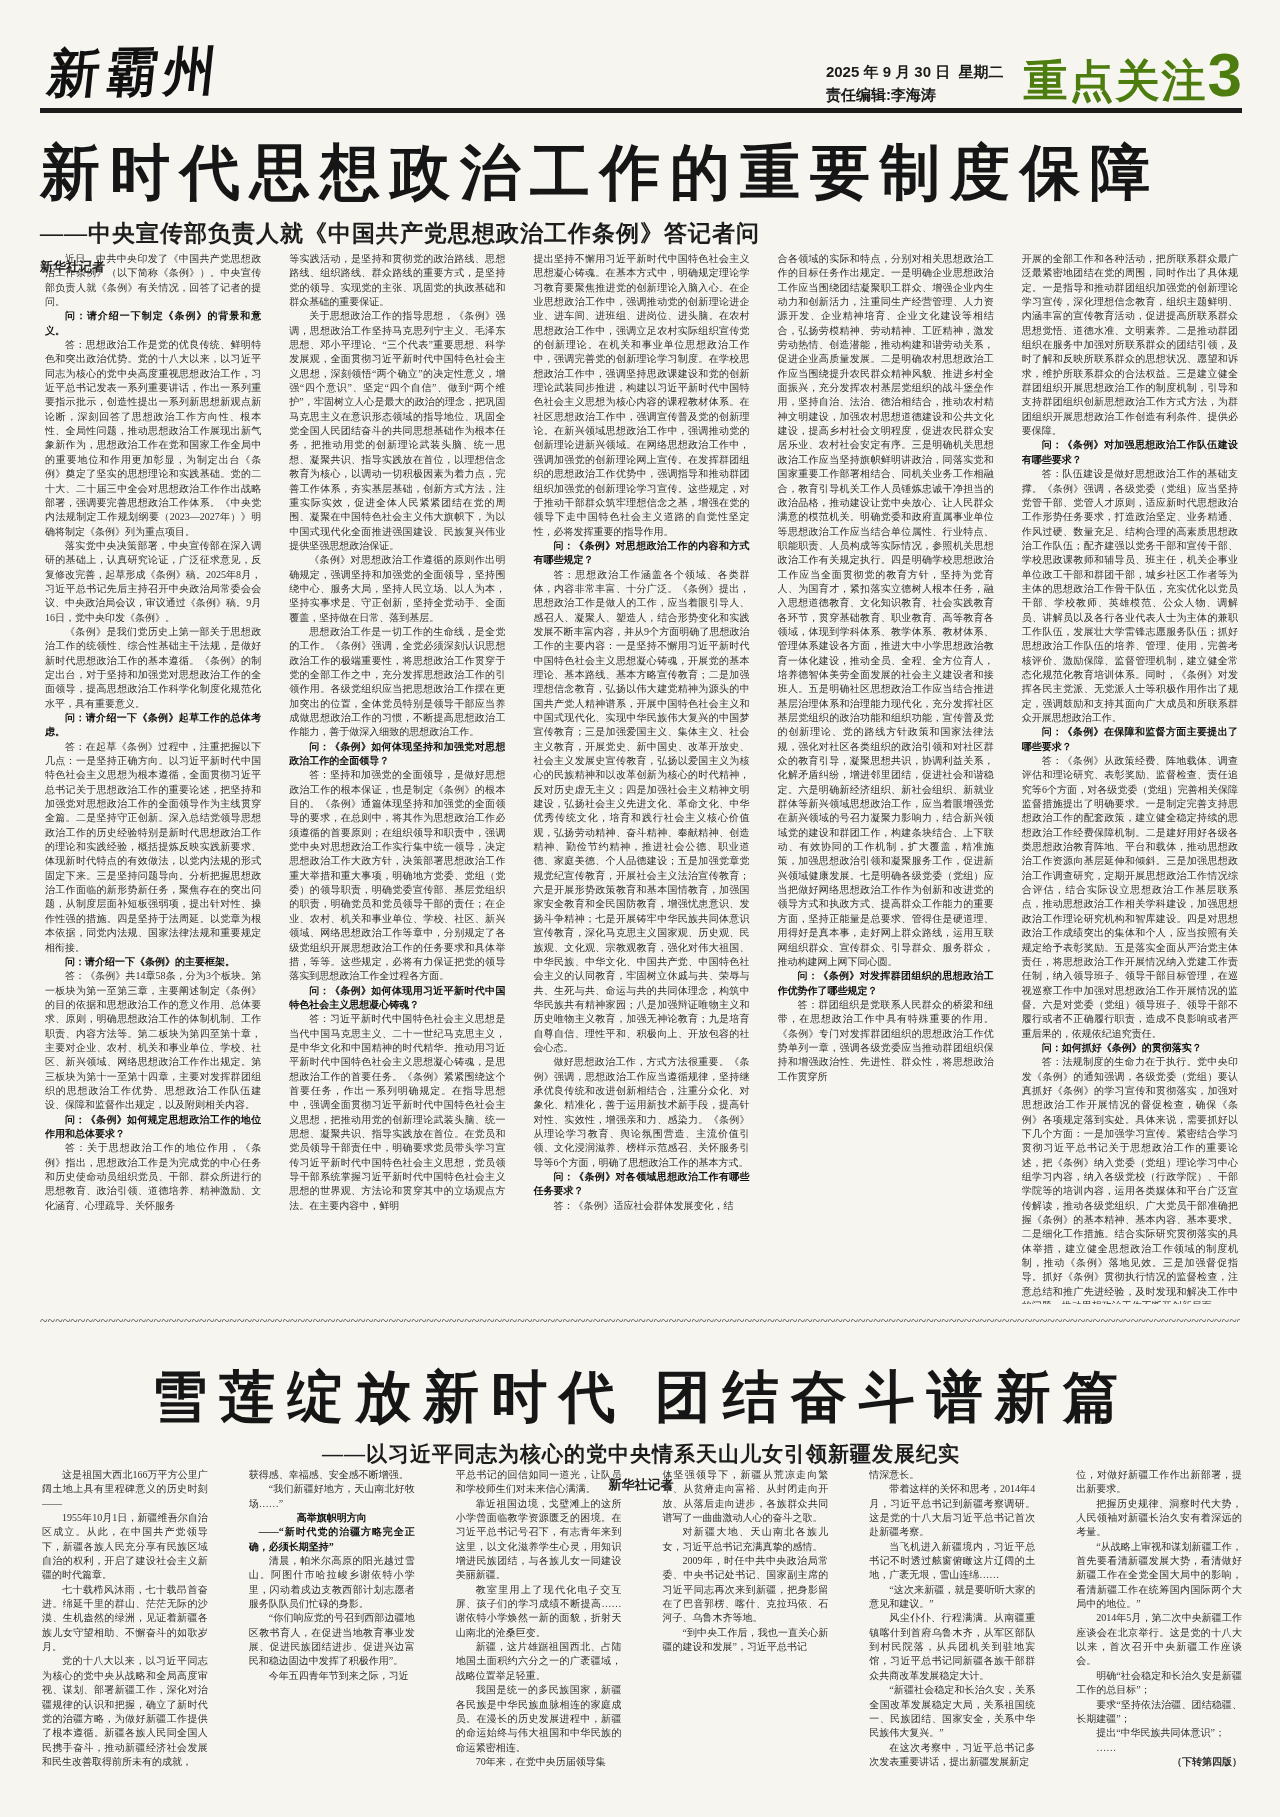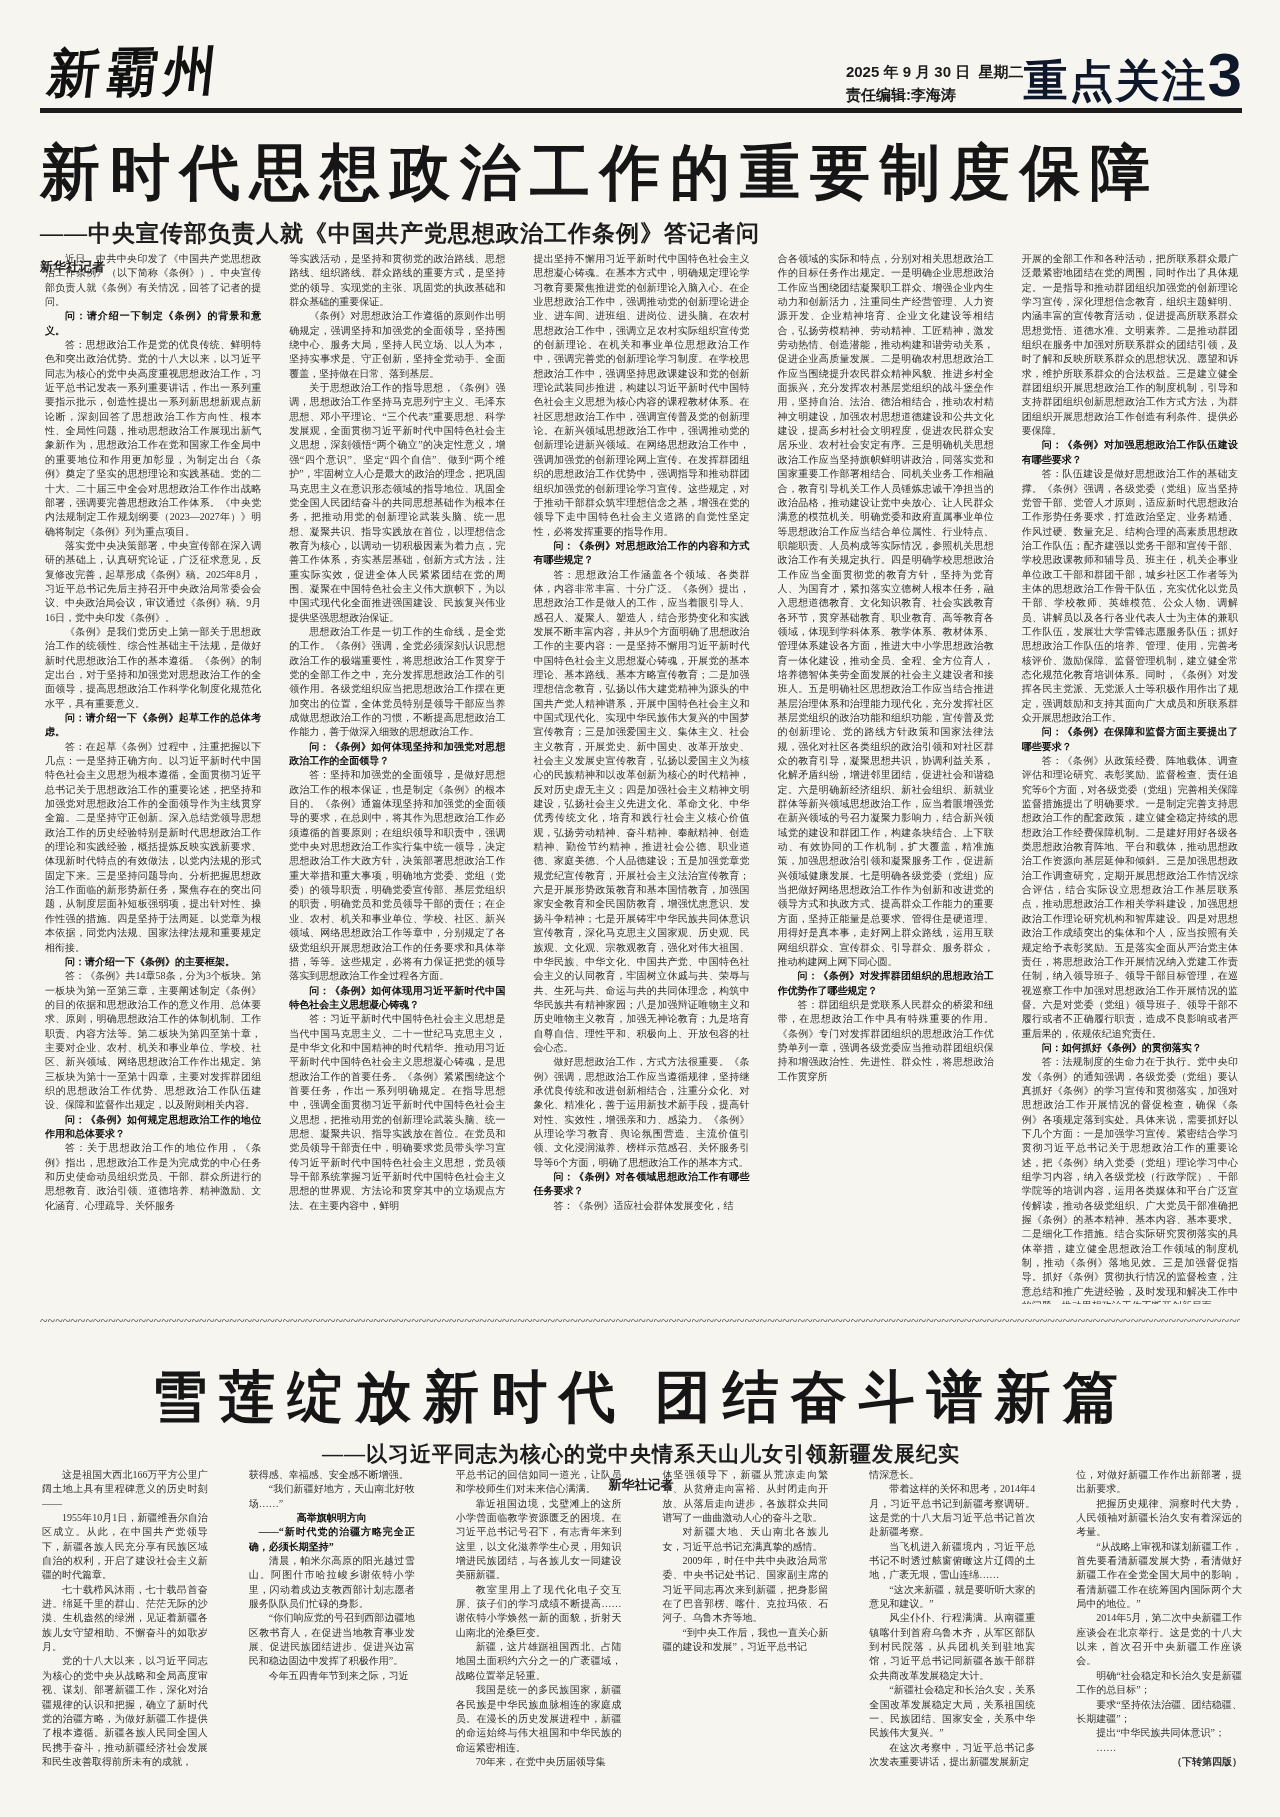--- a/index.html
+++ b/index.html
@@ -2,25 +2,25 @@
 <html><head>
 <meta charset="utf-8">
 <style>
   html,body{margin:0;padding:0;background:#d8d6d0;}
   .page{position:relative;width:1280px;height:1817px;margin:0 auto;background:#f6f5f0;
         overflow:hidden;color:#2d2d2d;font-family:"Liberation Serif","DejaVu Serif",serif;}
   
   .masthead{position:absolute;left:40px;right:38px;top:34px;height:74px;}
   .logo{position:absolute;left:8px;bottom:0;font-size:52px;font-weight:bold;
         font-family:"DejaVu Serif",serif;transform:skewX(-7deg) rotate(-1deg);letter-spacing:6px;color:#111;}
-  .mh-right{position:absolute;right:0;bottom:2px;display:flex;align-items:flex-end;gap:0;}
+  .mh-right{position:absolute;right:0;bottom:2px;display:flex;align-items:flex-end;gap:20px;}
   .mh-dates{font-family:"Liberation Sans","DejaVu Sans",sans-serif;font-size:15px;line-height:23px;
             color:#1b1b1b;font-weight:bold;white-space:nowrap;}
   .mh-sec{font-family:"Liberation Sans","DejaVu Sans",sans-serif;font-weight:900;font-size:44px;
-          letter-spacing:2px;color:#0f172a;white-space:nowrap;line-height:1;}
+          letter-spacing:2px;color:#4d7c0f;white-space:nowrap;line-height:1;}
   .mh-secnum{font-size:62px;font-weight:600;letter-spacing:0;}
   .rule{position:absolute;left:40px;right:38px;top:108px;height:5px;background:#1c1c1c;}
   
   .a1-head{position:absolute;left:40px;right:38px;top:140px;text-align:left;}
   .h1{font-family:"Liberation Sans","DejaVu Sans",sans-serif;font-weight:900;font-size:60px;
       line-height:1.1;letter-spacing:10px;color:#161616;white-space:nowrap;}
   .sub1{margin-top:12px;font-weight:bold;font-size:23px;letter-spacing:1px;color:#1d1d1d;}
   .byline{margin-top:9px;font-size:13px;font-weight:bold;color:#222;}
   
   .cols{position:absolute;display:flex;}
@@ -76,22 +76,22 @@
         <p class="para">《条例》是我们党历史上第一部关于思想政治工作的统领性、综合性基础主干法规，是做好新时代思想政治工作的基本遵循。《条例》的制定出台，对于坚持和加强党对思想政治工作的全面领导，提高思想政治工作科学化制度化规范化水平，具有重要意义。</p>
         <p class="ques">问：请介绍一下《条例》起草工作的总体考虑。</p>
         <p class="para">答：在起草《条例》过程中，注重把握以下几点：一是坚持正确方向。以习近平新时代中国特色社会主义思想为根本遵循，全面贯彻习近平总书记关于思想政治工作的重要论述，把坚持和加强党对思想政治工作的全面领导作为主线贯穿全篇。二是坚持守正创新。深入总结党领导思想政治工作的历史经验特别是新时代思想政治工作的理论和实践经验，概括提炼反映实践新要求、体现新时代特点的有效做法，以党内法规的形式固定下来。三是坚持问题导向。分析把握思想政治工作面临的新形势新任务，聚焦存在的突出问题，从制度层面补短板强弱项，提出针对性、操作性强的措施。四是坚持于法周延。以党章为根本依据，同党内法规、国家法律法规和重要规定相衔接。</p>
         <p class="ques">问：请介绍一下《条例》的主要框架。</p>
         <p class="para">答：《条例》共14章58条，分为3个板块。第一板块为第一至第三章，主要阐述制定《条例》的目的依据和思想政治工作的意义作用、总体要求、原则，明确思想政治工作的体制机制、工作职责、内容方法等。第二板块为第四至第十章，主要对企业、农村、机关和事业单位、学校、社区、新兴领域、网络思想政治工作作出规定。第三板块为第十一至第十四章，主要对发挥群团组织的思想政治工作优势、思想政治工作队伍建设、保障和监督作出规定，以及附则相关内容。</p>
         <p class="ques">问：《条例》如何规定思想政治工作的地位作用和总体要求？</p>
         <p class="para">答：关于思想政治工作的地位作用，《条例》指出，思想政治工作是为完成党的中心任务和历史使命动员组织党员、干部、群众所进行的思想教育、政治引领、道德培养、精神激励、文化涵育、心理疏导、关怀服务</p>
       </div>
       <div class="col">
         <p class="cont">等实践活动，是坚持和贯彻党的政治路线、思想路线、组织路线、群众路线的重要方式，是坚持党的领导、实现党的主张、巩固党的执政基础和群众基础的重要保证。</p>
+        <p class="para">关于思想政治工作的指导思想，《条例》强调，思想政治工作坚持马克思列宁主义、毛泽东思想、邓小平理论、“三个代表”重要思想、科学发展观，全面贯彻习近平新时代中国特色社会主义思想，深刻领悟“两个确立”的决定性意义，增强“四个意识”、坚定“四个自信”、做到“两个维护”，牢固树立人心是最大的政治的理念，把巩固马克思主义在意识形态领域的指导地位、巩固全党全国人民团结奋斗的共同思想基础作为根本任务，把推动用党的创新理论武装头脑、统一思想、凝聚共识、指导实践放在首位，以理想信念教育为核心，以调动一切积极因素为着力点，完善工作体系，夯实基层基础，创新方式方法，注重实际实效，促进全体人民紧紧团结在党的周围、凝聚在中国特色社会主义伟大旗帜下，为以中国式现代化全面推进强国建设、民族复兴伟业提供坚强思想政治保证。</p>
         <p class="para">《条例》对思想政治工作遵循的原则作出明确规定，强调坚持和加强党的全面领导，坚持围绕中心、服务大局，坚持人民立场、以人为本，坚持实事求是、守正创新，坚持全党动手、全面覆盖，坚持做在日常、落到基层。</p>
-        <p class="para">关于思想政治工作的指导思想，《条例》强调，思想政治工作坚持马克思列宁主义、毛泽东思想、邓小平理论、“三个代表”重要思想、科学发展观，全面贯彻习近平新时代中国特色社会主义思想，深刻领悟“两个确立”的决定性意义，增强“四个意识”、坚定“四个自信”、做到“两个维护”，牢固树立人心是最大的政治的理念，把巩固马克思主义在意识形态领域的指导地位、巩固全党全国人民团结奋斗的共同思想基础作为根本任务，把推动用党的创新理论武装头脑、统一思想、凝聚共识、指导实践放在首位，以理想信念教育为核心，以调动一切积极因素为着力点，完善工作体系，夯实基层基础，创新方式方法，注重实际实效，促进全体人民紧紧团结在党的周围、凝聚在中国特色社会主义伟大旗帜下，为以中国式现代化全面推进强国建设、民族复兴伟业提供坚强思想政治保证。</p>
         <p class="para">思想政治工作是一切工作的生命线，是全党的工作。《条例》强调，全党必须深刻认识思想政治工作的极端重要性，将思想政治工作贯穿于党的全部工作之中，充分发挥思想政治工作的引领作用。各级党组织应当把思想政治工作摆在更加突出的位置，全体党员特别是领导干部应当养成做思想政治工作的习惯，不断提高思想政治工作能力，善于做深入细致的思想政治工作。</p>
         <p class="ques">问：《条例》如何体现坚持和加强党对思想政治工作的全面领导？</p>
         <p class="para">答：坚持和加强党的全面领导，是做好思想政治工作的根本保证，也是制定《条例》的根本目的。《条例》通篇体现坚持和加强党的全面领导的要求，在总则中，将其作为思想政治工作必须遵循的首要原则；在组织领导和职责中，强调党中央对思想政治工作实行集中统一领导，决定思想政治工作大政方针，决策部署思想政治工作重大举措和重大事项，明确地方党委、党组（党委）的领导职责，明确党委宣传部、基层党组织的职责，明确党员和党员领导干部的责任；在企业、农村、机关和事业单位、学校、社区、新兴领域、网络思想政治工作等章中，分别规定了各级党组织开展思想政治工作的任务要求和具体举措，等等。这些规定，必将有力保证把党的领导落实到思想政治工作全过程各方面。</p>
         <p class="ques">问：《条例》如何体现用习近平新时代中国特色社会主义思想凝心铸魂？</p>
         <p class="para">答：习近平新时代中国特色社会主义思想是当代中国马克思主义、二十一世纪马克思主义，是中华文化和中国精神的时代精华。推动用习近平新时代中国特色社会主义思想凝心铸魂，是思想政治工作的首要任务。《条例》紧紧围绕这个首要任务，作出一系列明确规定。在指导思想中，强调全面贯彻习近平新时代中国特色社会主义思想，把推动用党的创新理论武装头脑、统一思想、凝聚共识、指导实践放在首位。在党员和党员领导干部责任中，明确要求党员带头学习宣传习近平新时代中国特色社会主义思想，党员领导干部系统掌握习近平新时代中国特色社会主义思想的世界观、方法论和贯穿其中的立场观点方法。在主要内容中，鲜明</p>
       </div>
       <div class="col">
         <p class="cont">提出坚持不懈用习近平新时代中国特色社会主义思想凝心铸魂。在基本方式中，明确规定理论学习教育要聚焦推进党的创新理论入脑入心。在企业思想政治工作中，强调推动党的创新理论进企业、进车间、进班组、进岗位、进头脑。在农村思想政治工作中，强调立足农村实际组织宣传党的创新理论。在机关和事业单位思想政治工作中，强调完善党的创新理论学习制度。在学校思想政治工作中，强调坚持思政课建设和党的创新理论武装同步推进，构建以习近平新时代中国特色社会主义思想为核心内容的课程教材体系。在社区思想政治工作中，强调宣传普及党的创新理论。在新兴领域思想政治工作中，强调推动党的创新理论进新兴领域。在网络思想政治工作中，强调加强党的创新理论网上宣传。在发挥群团组织的思想政治工作优势中，强调指导和推动群团组织加强党的创新理论学习宣传。这些规定，对于推动干部群众筑牢理想信念之基，增强在党的领导下走中国特色社会主义道路的自觉性坚定性，必将发挥重要的指导作用。</p>
         <p class="ques">问：《条例》对思想政治工作的内容和方式有哪些规定？</p>
         <p class="para">答：思想政治工作涵盖各个领域、各类群体，内容非常丰富、十分广泛。《条例》提出，思想政治工作是做人的工作，应当着眼引导人、感召人、凝聚人、塑造人，结合形势变化和实践发展不断丰富内容，并从9个方面明确了思想政治工作的主要内容：一是坚持不懈用习近平新时代中国特色社会主义思想凝心铸魂，开展党的基本理论、基本路线、基本方略宣传教育；二是加强理想信念教育，弘扬以伟大建党精神为源头的中国共产党人精神谱系，开展中国特色社会主义和中国式现代化、实现中华民族伟大复兴的中国梦宣传教育；三是加强爱国主义、集体主义、社会主义教育，开展党史、新中国史、改革开放史、社会主义发展史宣传教育，弘扬以爱国主义为核心的民族精神和以改革创新为核心的时代精神，反对历史虚无主义；四是加强社会主义精神文明建设，弘扬社会主义先进文化、革命文化、中华优秀传统文化，培育和践行社会主义核心价值观，弘扬劳动精神、奋斗精神、奉献精神、创造精神、勤俭节约精神，推进社会公德、职业道德、家庭美德、个人品德建设；五是加强党章党规党纪宣传教育，开展社会主义法治宣传教育；六是开展形势政策教育和基本国情教育，加强国家安全教育和全民国防教育，增强忧患意识、发扬斗争精神；七是开展铸牢中华民族共同体意识宣传教育，深化马克思主义国家观、历史观、民族观、文化观、宗教观教育，强化对伟大祖国、中华民族、中华文化、中国共产党、中国特色社会主义的认同教育，牢固树立休戚与共、荣辱与共、生死与共、命运与共的共同体理念，构筑中华民族共有精神家园；八是加强辩证唯物主义和历史唯物主义教育，加强无神论教育；九是培育自尊自信、理性平和、积极向上、开放包容的社会心态。</p>

